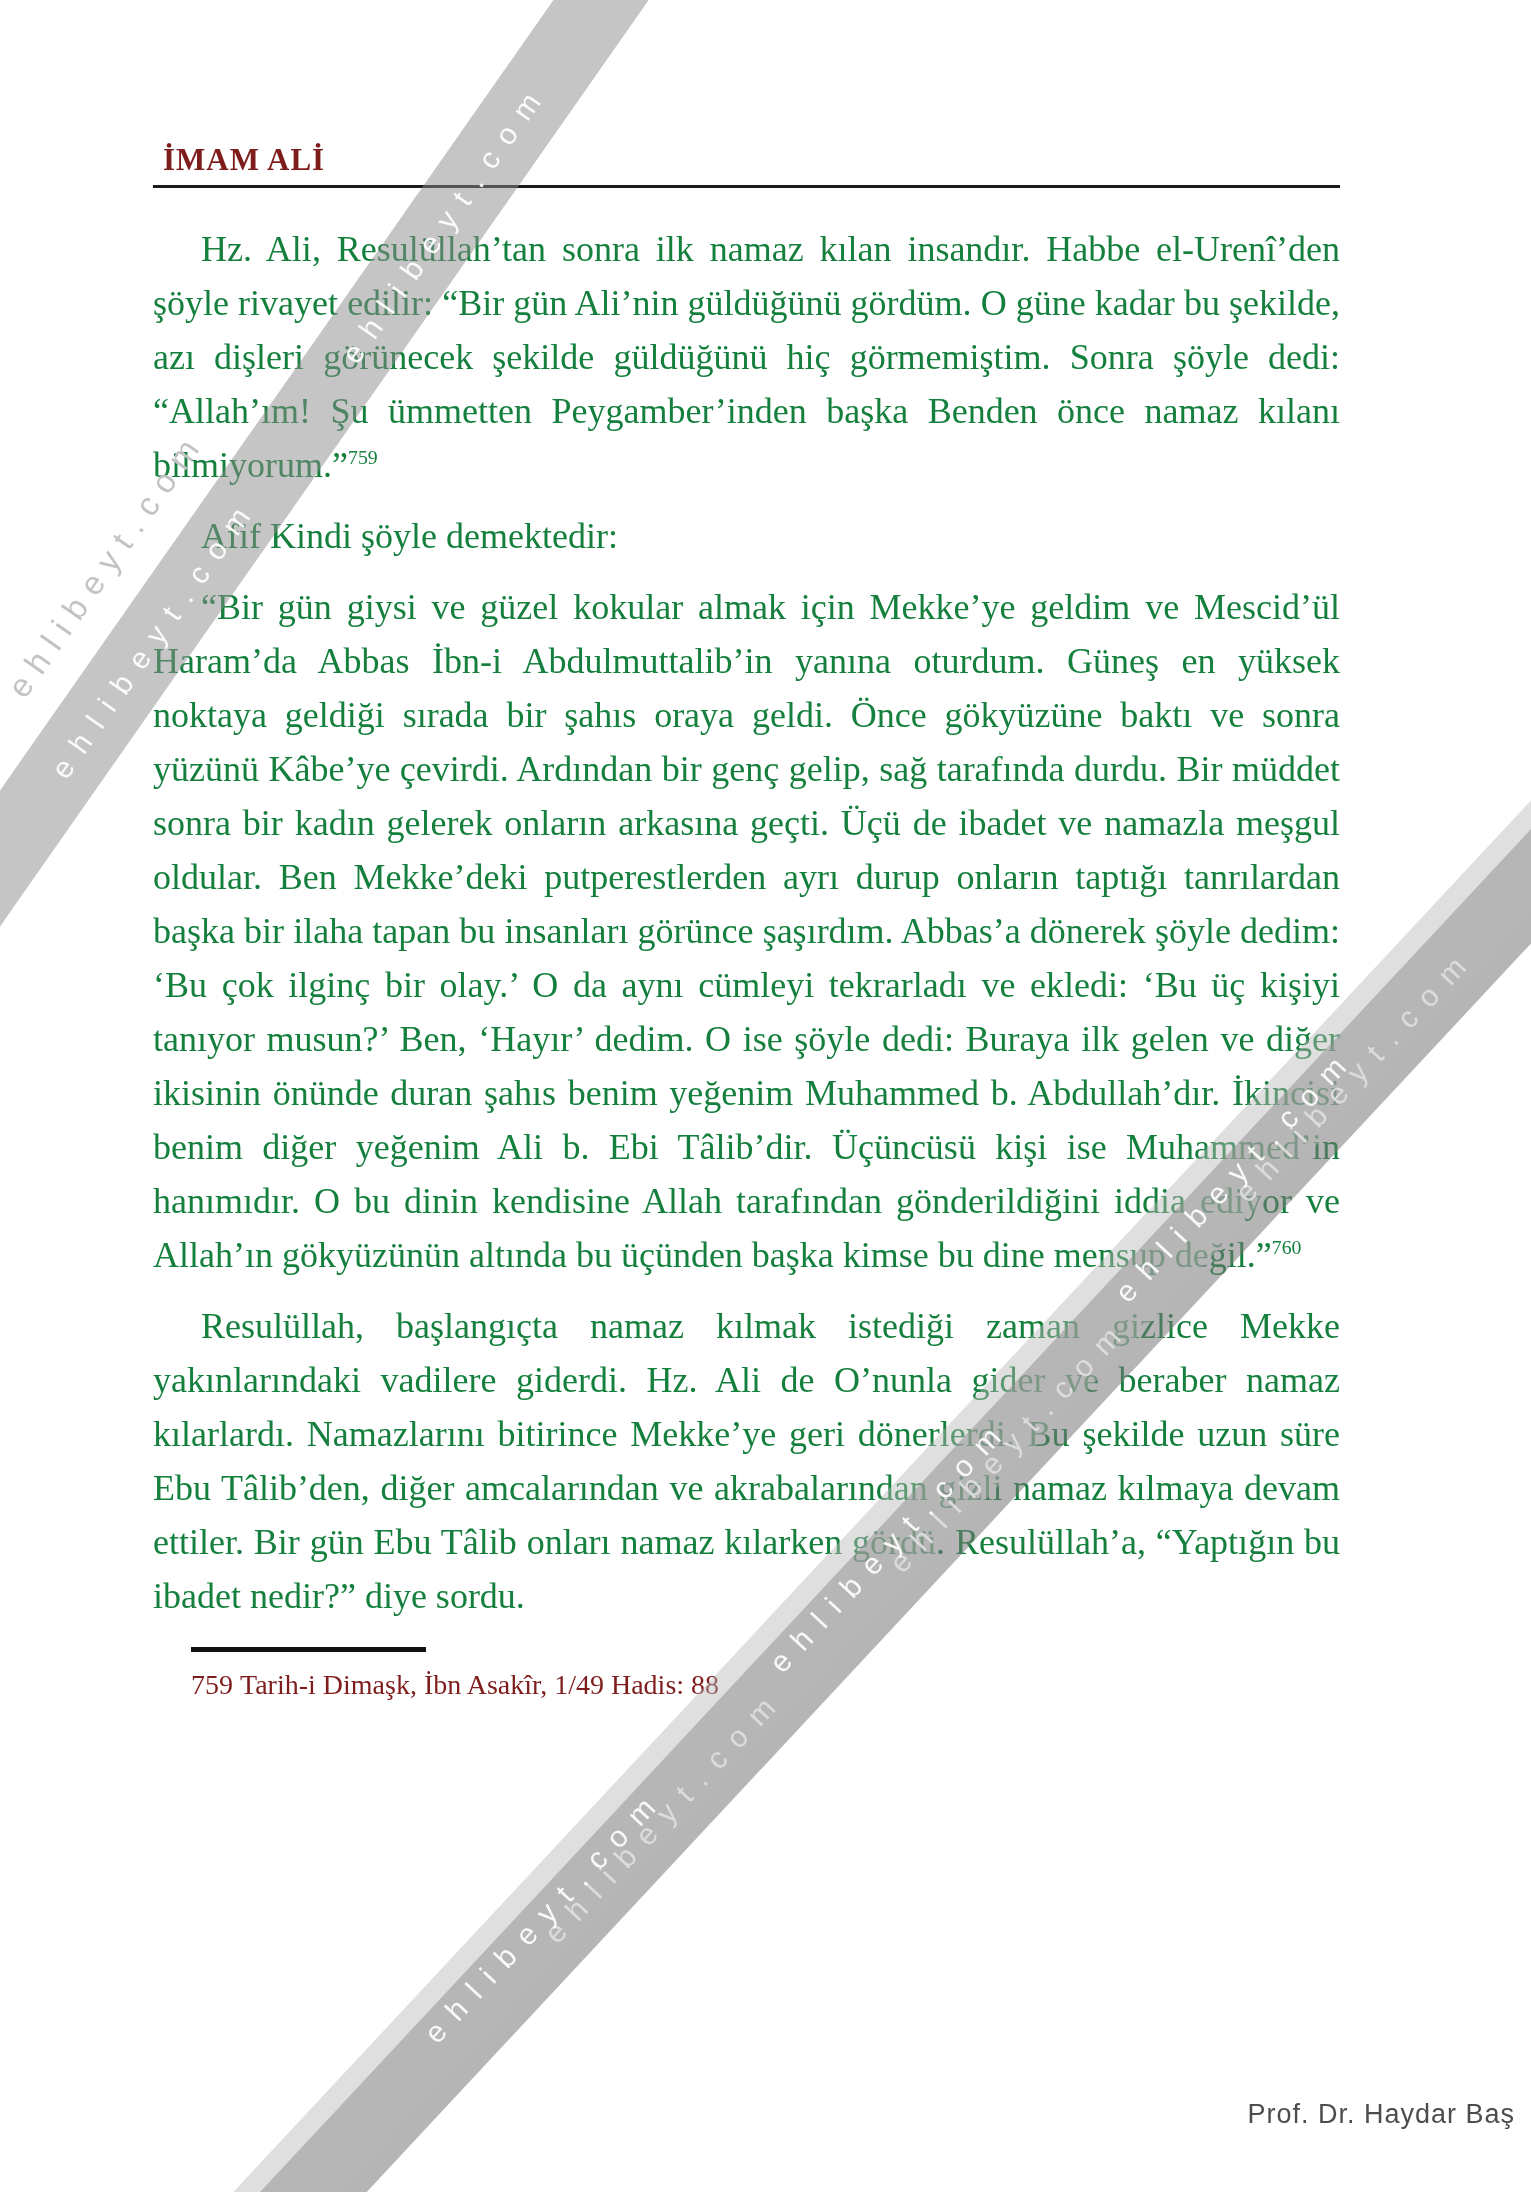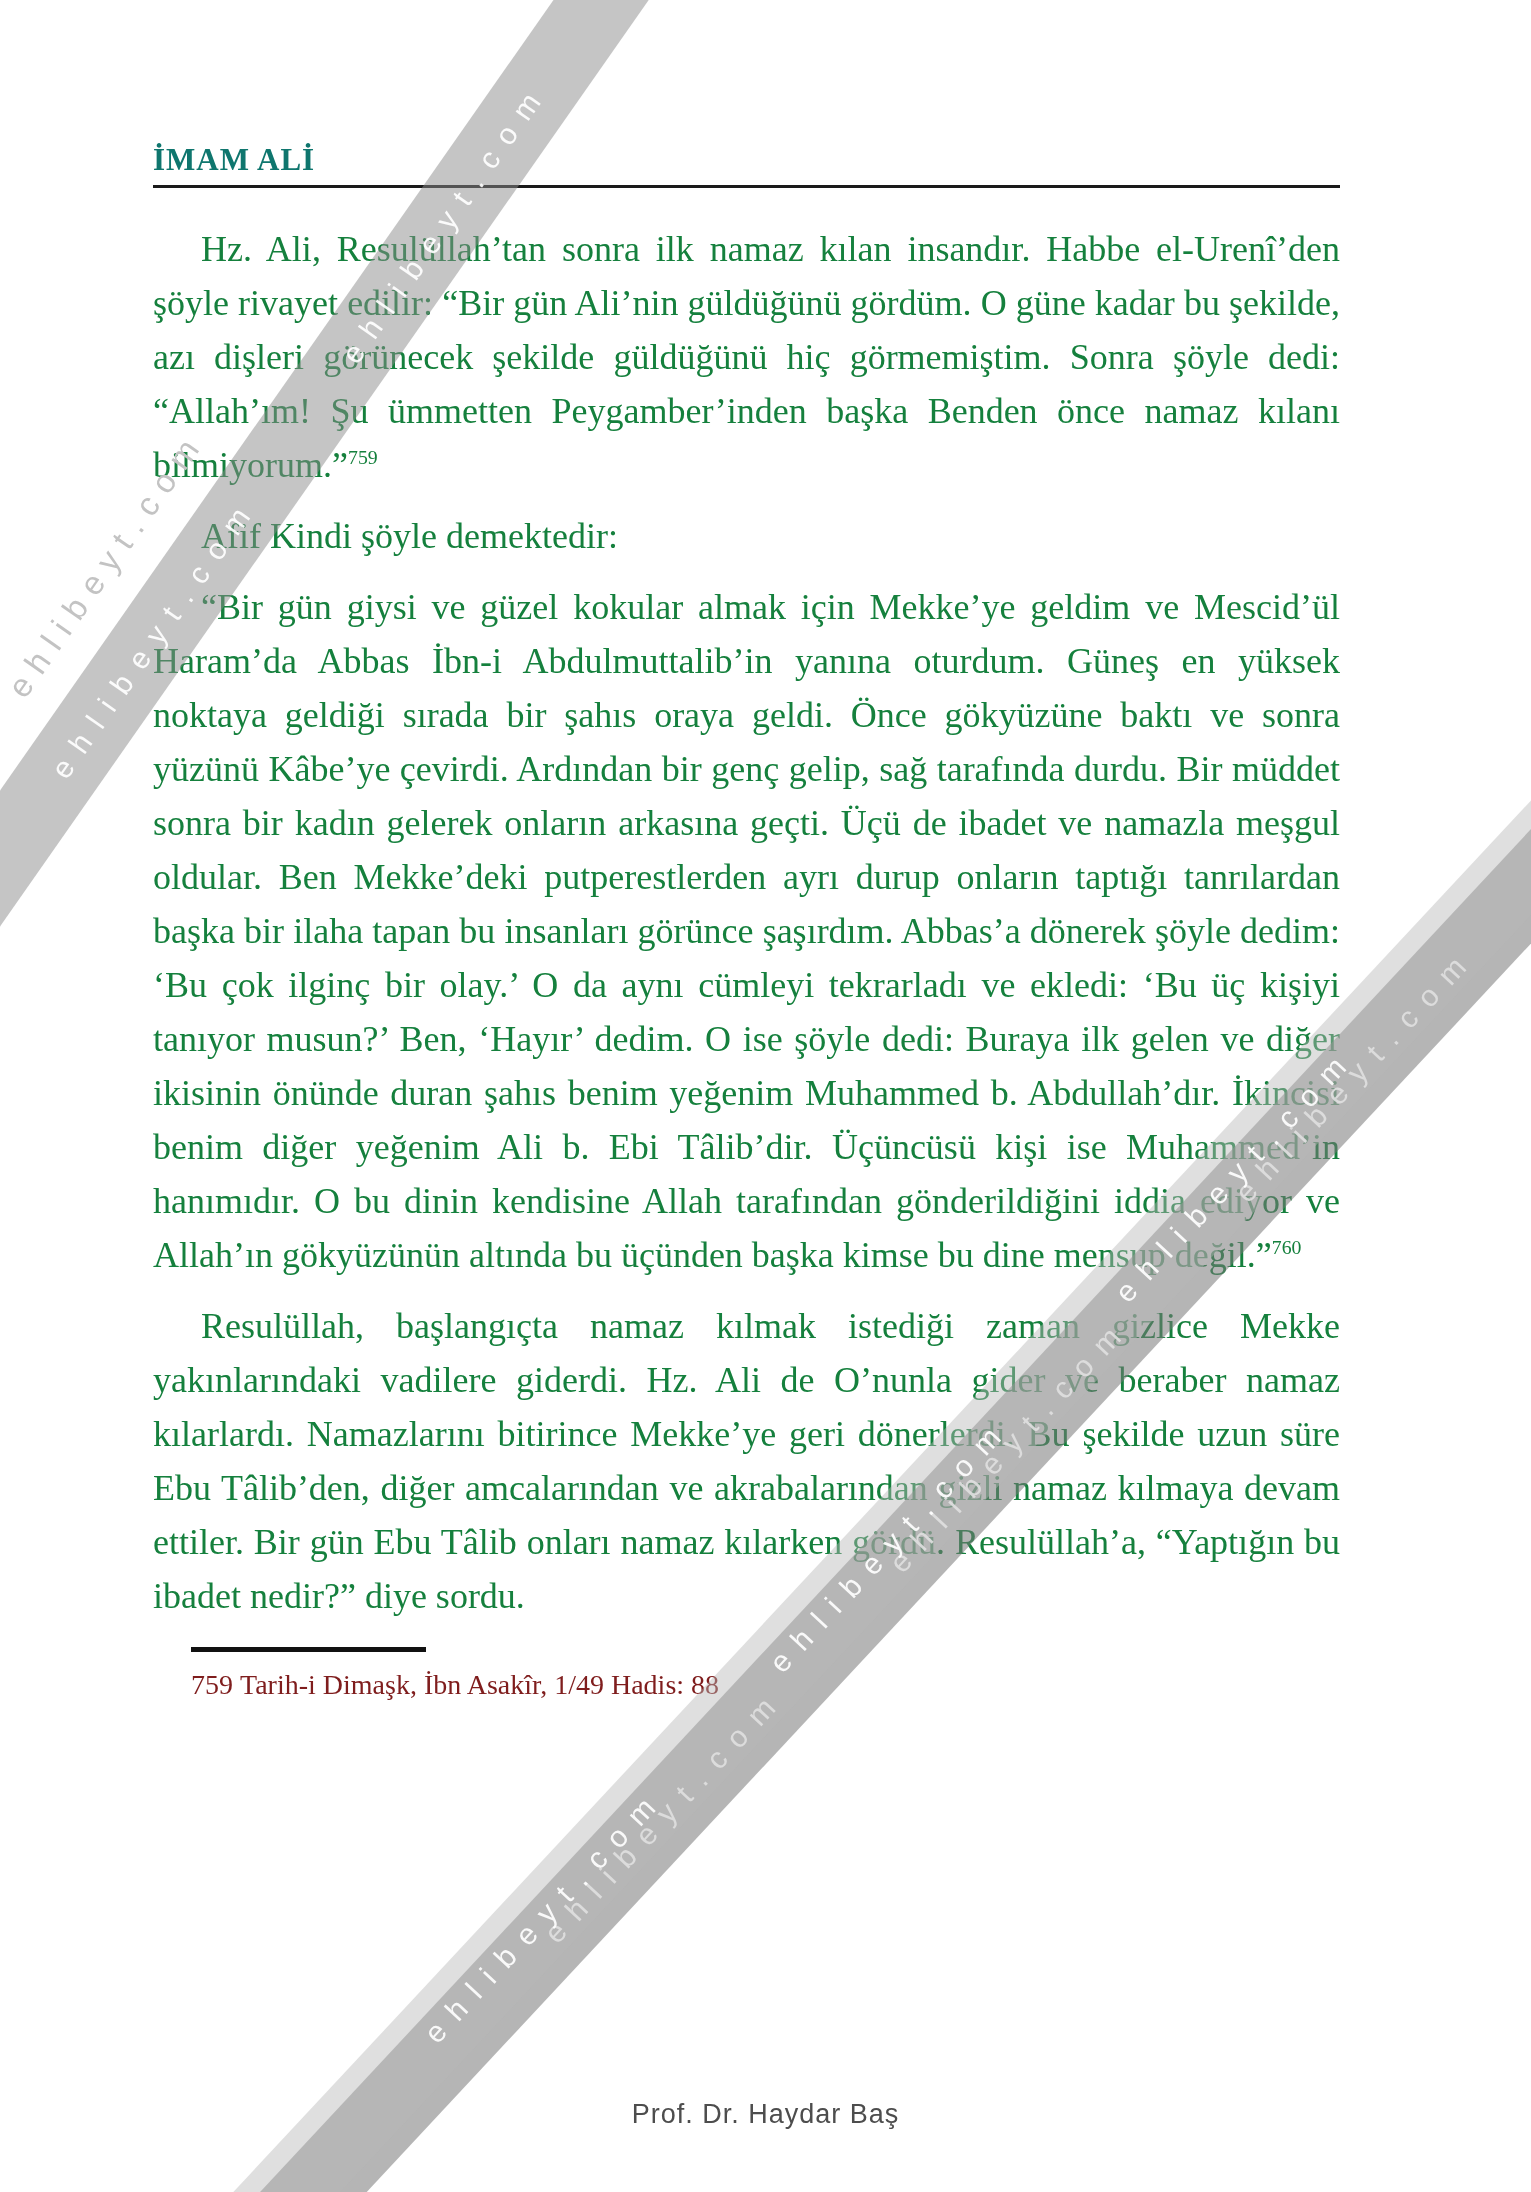--- a/index.html
+++ b/index.html
@@ -43,21 +43,22 @@
     color:#c3c3c3;
   }
   .wm-loose-1{left:-52px;top:545px;transform:rotate(-55deg);}
   
   .content{
     position:relative;z-index:1;
     padding:142px 191px 0 153px; 
   }
   .header-title{
     font-size:31px;font-weight:bold;letter-spacing:1px;
-    color:#0f766e;
+    color:#7f1d1d;
+    margin-left:10px;
   }
   .header-rule{
     height:0;border:none;border-top:3px solid #1a1a1a;
     margin:7px 0 0 0;
   }
   .body-text p{
     margin:0;
     font-size:36px;line-height:54px;
     text-align:justify;text-indent:48px;
     color:#15803d;
@@ -70,22 +71,22 @@
   .footnote-rule{
     width:235px;height:0;border:none;border-top:5px solid #111;
     margin:0 0 10px 0;
   }
   .footnote{
     font-size:28px;line-height:45px;color:#7f1d1d;
     text-align:left;
   }
   
   .footer{
-    position:absolute;left:0;right:0;bottom:62px;z-index:1;
-    text-align:center;
+    position:absolute;left:0;right:16px;bottom:62px;z-index:1;
+    text-align:right;
     font-family:"Liberation Sans", sans-serif;
     font-size:27px;letter-spacing:1px;color:#4d4d4d;
   }
 </style>
 </head>
 <body>
 
 <div class="page">
 
   <div class="content">

